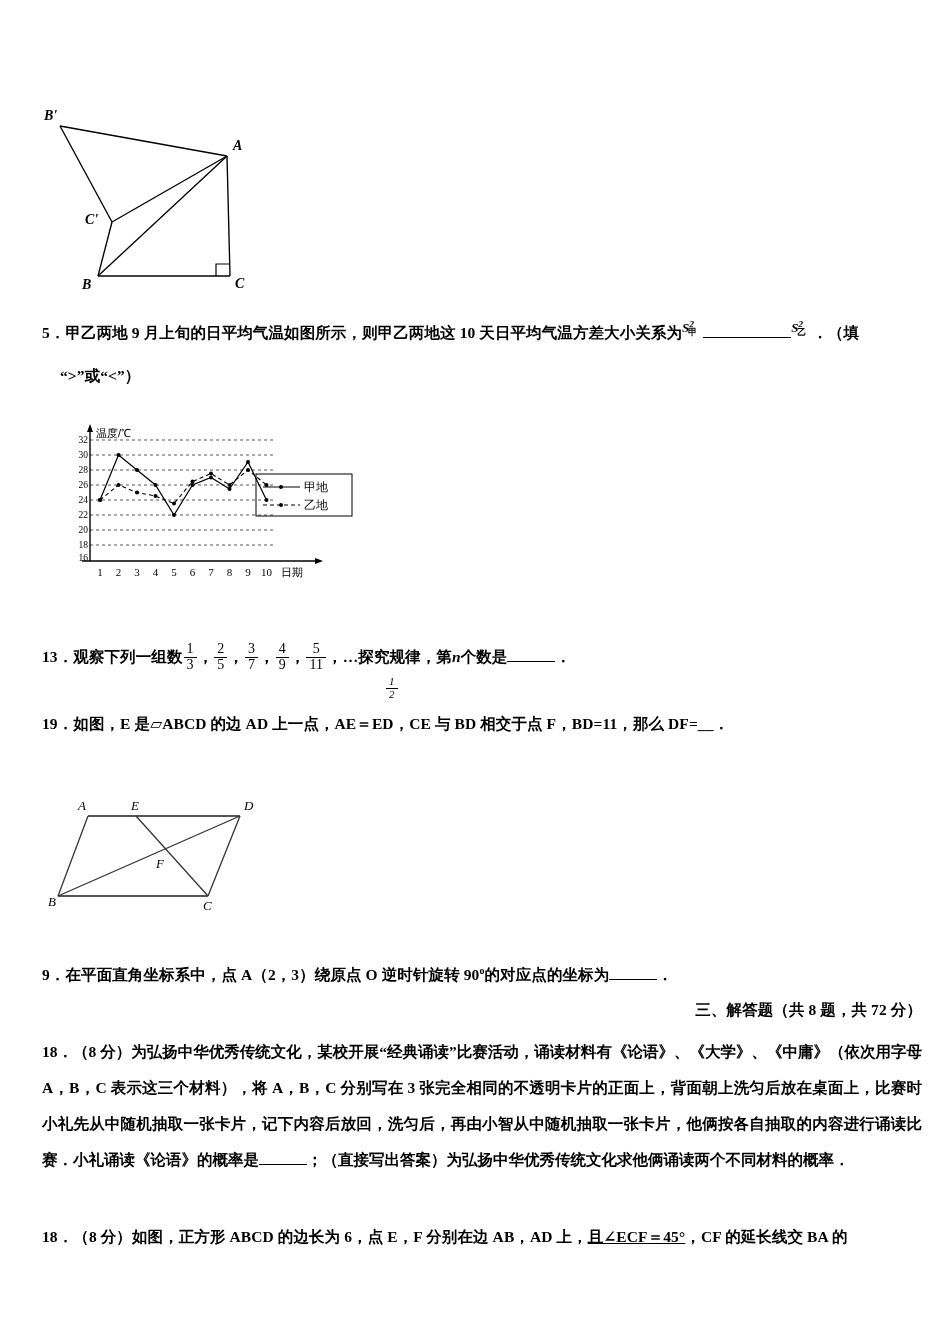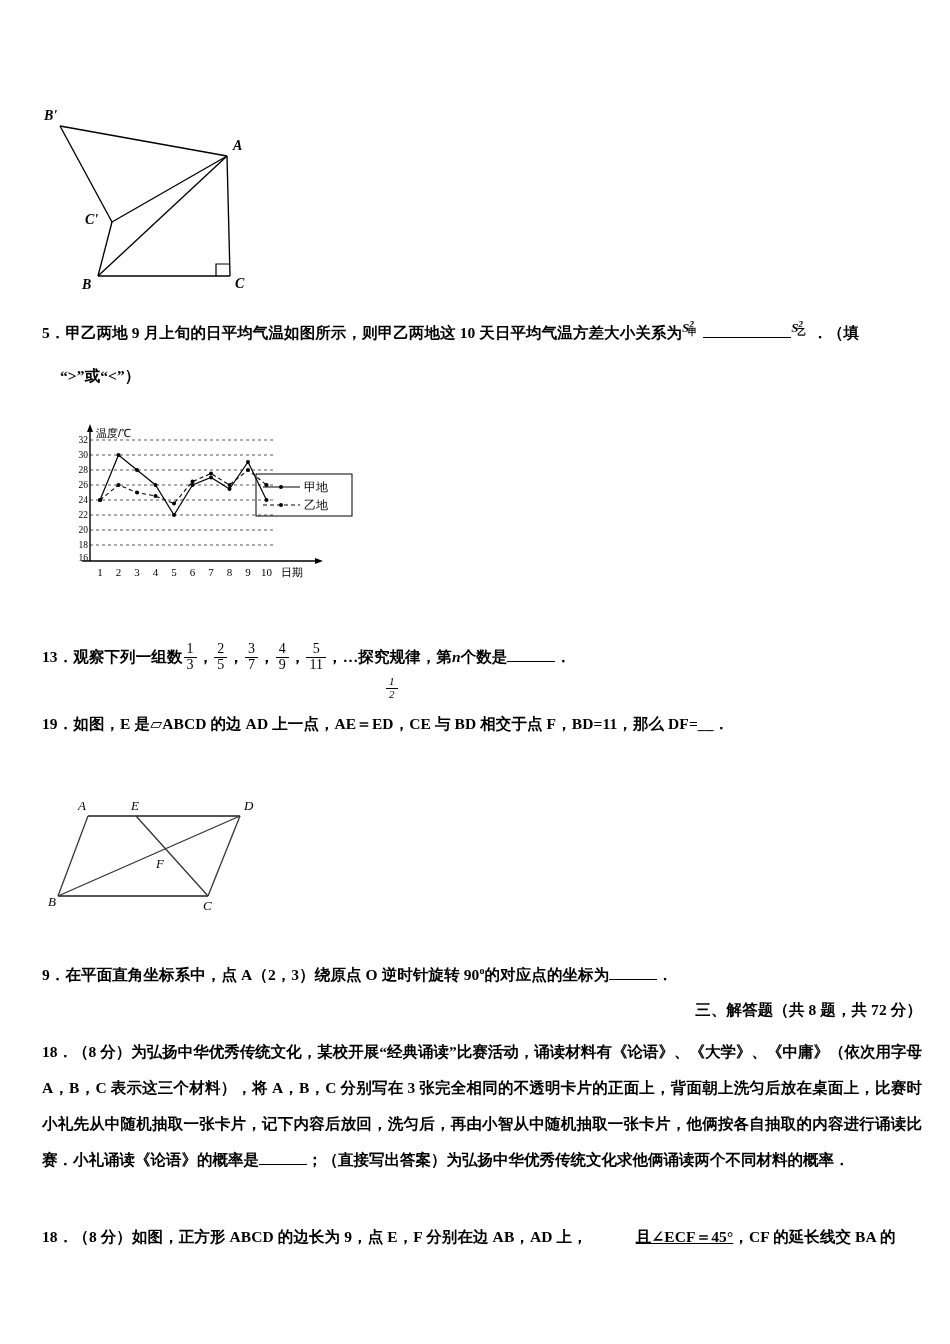--- a/index.html
+++ b/index.html
@@ -292,16 +292,16 @@
 
   <div class="qblock qline" id="sec3">
     <span>三、解答题（共 8 题，共 72 分）</span>
   </div>
 
   <div class="qblock para" id="q17">
     <span>18．</span><span>（8 分）</span><span>为弘扬中华优秀传统文化，某校开展“经典诵读”比赛活动，诵读材料有《论语》、《大学》、《中庸》（依</span><span>次用字母 A，B，C 表示这三个材料），将 A，B，C 分别写在 3 张完全相同的不透明卡片的正面上，背面朝上洗匀后</span><span>放在桌面上，比赛时小礼先从中随机抽取一张卡片，记下内容后放回，洗匀后，再由小智从中随机抽取一张卡片，他</span><span>俩按各自抽取的内容进行诵读比赛．小礼诵读《论语》的概率是</span><span class="blank" style="width:48px;height:14px;"></span><span>；（直接写出答案）为弘扬中华优秀传统文化</span><span>求他俩诵读两个不同材料的概率．</span>
   </div>
 
   <div class="qblock qline" id="q18">
-    <span>18．</span><span>（8 分）</span><span>如图，正方形 ABCD 的边长为 9，点 E，F 分别在边 AB，AD 上，</span><span style="text-decoration:underline;margin-left:48px;">且∠ECF＝45°</span><span>，CF 的延长线交 BA 的</span>
+    <span>18．</span><span>（8 分）</span><span>如图，正方形 ABCD 的边长为 6，点 E，F 分别在边 AB，AD 上，</span><span style="text-decoration:underline;">且∠ECF＝45°</span><span>，CF 的延长线交 BA 的</span>
   </div>
 
 </div>
 
 </body></html>

